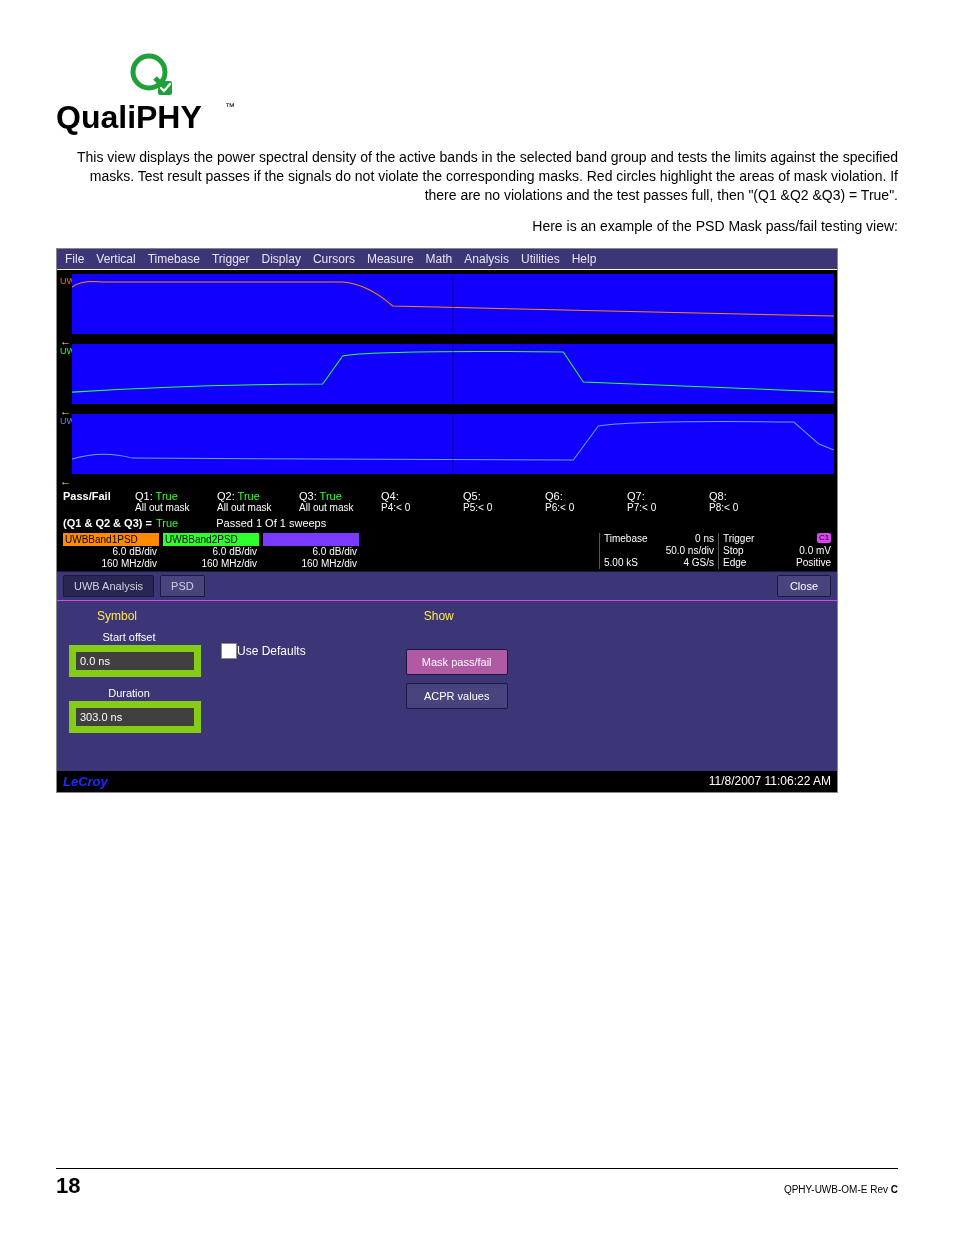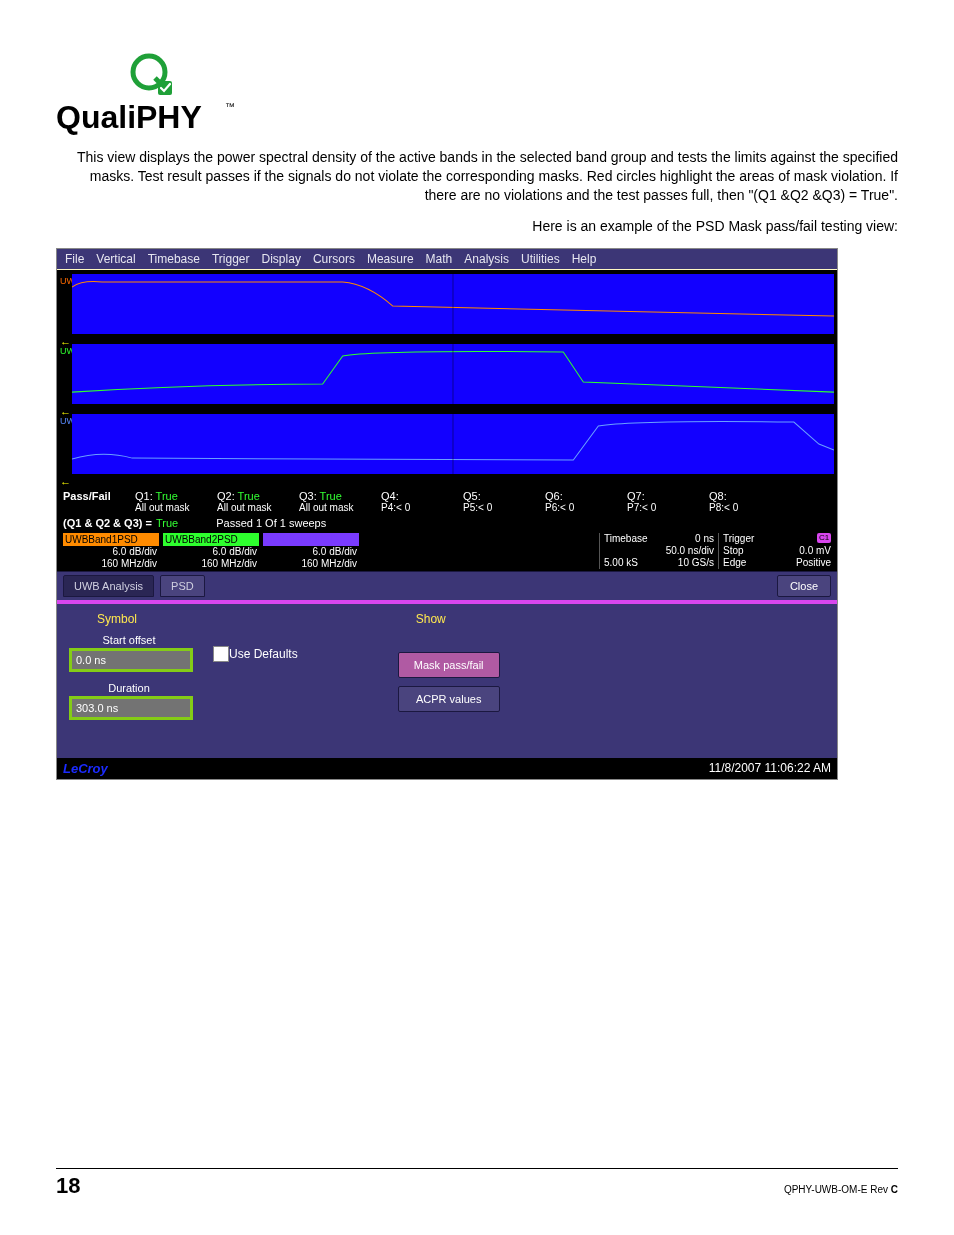--- a/index.html
+++ b/index.html
@@ -32,31 +32,31 @@
   .chip { width:96px; font-size:10px; line-height:1.15; }
   .chip .hdr { padding:1px 2px; color:#000; }
   .chip .ln { color:#fff; text-align:right; padding-right:2px; }
   .chip1 .hdr{background:#ff8b00;} .chip2 .hdr{background:#2eff2e;} .chip3 .hdr{background:#7a3bff;color:#7a3bff;}
   .flex-spacer{flex:1;}
   .tb-box, .trg-box { font-size:10px; color:#fff; line-height:1.2; border-left:1px solid #555; padding-left:4px; }
   .tb-box{width:110px;} .trg-box{width:108px;}
   .tb-box .top,.trg-box .top{display:flex;justify-content:space-between;}
   .c1-ico{display:inline-flex;align-items:center;justify-content:center;background:#d946ef;color:#000;font-size:8px;width:14px;height:10px;border-radius:2px;}
 
-  .tabbar { display:flex; background:#3c3676; border-top:1px solid #1b1840; border-bottom:4px solid #d946ef; padding:3px 6px; gap:6px; align-items:center; }
+  .tabbar { display:flex; background:#3c3676; border-top:1px solid #1b1840; border-bottom:1px solid #d946ef; padding:3px 6px; gap:6px; align-items:center; }
   .tab { font-size:11px; color:#d0d0e0; padding:4px 10px; border:1px solid #1b1840; border-radius:2px 2px 0 0; background:#2a2654; }
   .tab.active { background:#4a447e; }
   .close-btn { margin-left:auto; background:#4a447e; border:1px solid #1b1840; color:#fff; font-size:11px; padding:4px 12px; border-radius:2px; }
 
   .panel { background:#3c3676; padding:8px 12px 28px 12px; }
   .panel-cols { display:flex; gap:100px; }
   .pcol { }
   .pcol .phdr { color:#ffe84f; font-size:12px; margin:0 0 8px 28px; }
   .field-label { color:#fff; font-size:11px; display:block; text-align:center; width:120px; margin-bottom:2px; }
-  .field-box { width:110px; background:#737373; color:#fff; font-size:11px; padding:3px 4px; border:3px solid #84cc16; margin-bottom:10px; }
+  .field-box { width:110px; background:#404040; color:#fff; font-size:11px; padding:3px 4px; border:7px solid #84cc16; margin-bottom:10px; }
   .chk-row { display:flex; align-items:center; gap:0; color:#fff; font-size:12px; }
   .chk { width:14px; height:14px; background:#fff; border:1px solid #888; display:inline-block; }
   .optbtn { width:92px; text-align:center; color:#fff; font-size:11px; padding:6px 4px; border:1px solid #1b1840; border-radius:2px; margin-bottom:8px; }
   .optbtn.sel { background:#b05aa3; } .optbtn.nsel{ background:#4a447e; }
 
   .bottombar { background:#000; display:flex; padding:3px 6px; }
   .bottombar .brand { color:#1b2bff; font-size:13px; font-weight:bold; font-style:italic; }
   .bottombar .ts { margin-left:auto; color:#fff; font-size:12px; }
 
   .footer { position:absolute; left:56px; right:56px; bottom:36px; border-top:1px solid #000; padding-top:4px; display:flex; align-items:baseline; }
@@ -184,21 +184,21 @@
         <div class="top">
             <span>Timebase</span>
             <span>0 ns</span>
           </div>
         <div class="top">
             <span></span>
             <span>50.0 ns/div</span>
           </div>
         <div class="top">
             <span>5.00 kS</span>
-            <span>10 GS/s</span>
+            <span>4 GS/s</span>
           </div>
       </div>
       <div class="trg-box">
         <div class="top">
             <span>Trigger</span>
             <span class="c1-ico">C1</span>
           </div>
         <div class="top">
             <span>Stop</span>
             <span>0.0 mV</span>

